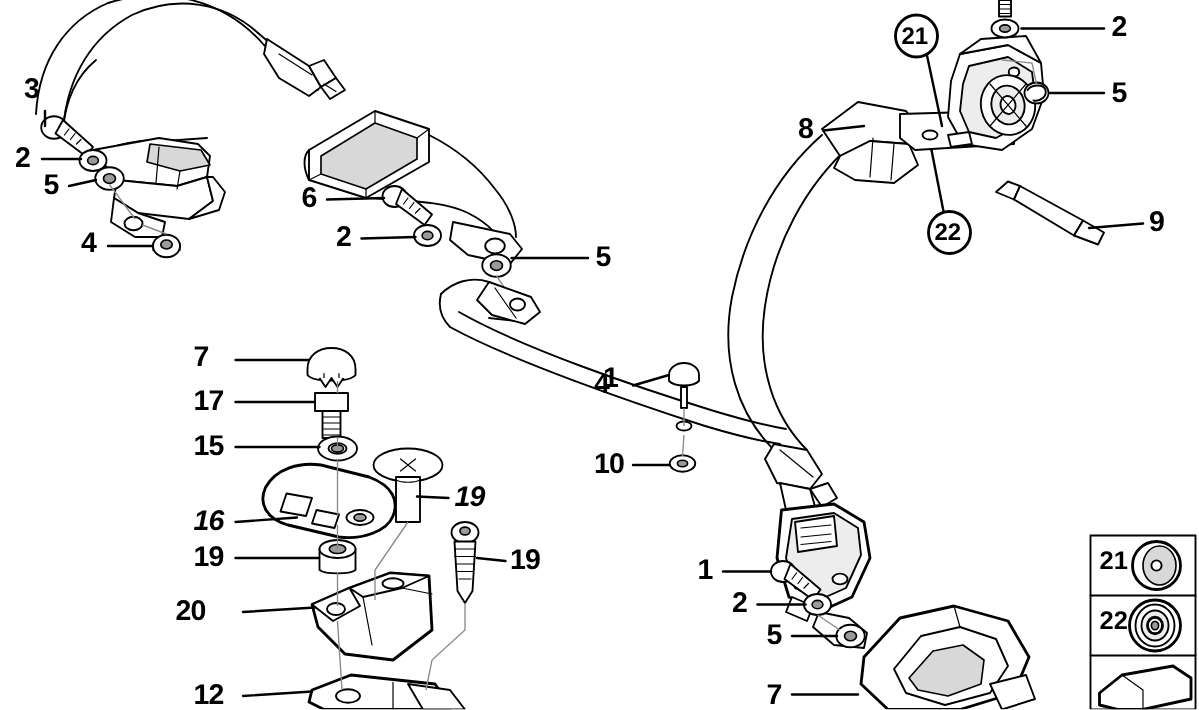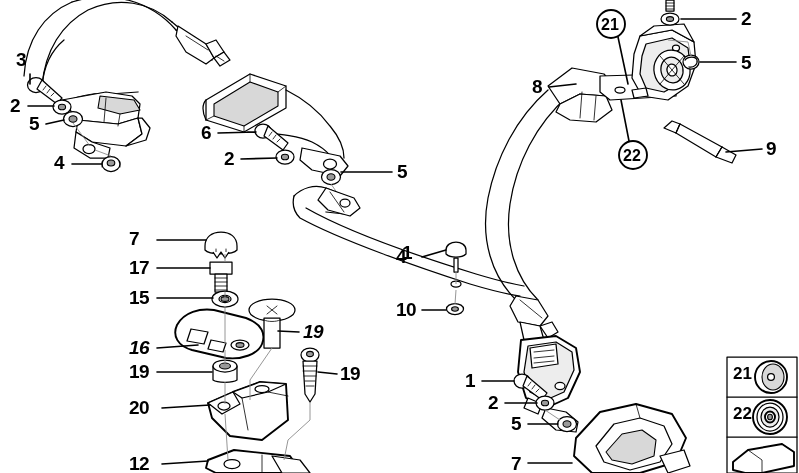--- a/index.html
+++ b/index.html
@@ -408,21 +408,21 @@
 
   <div class="lbl" style="left:201px;top:123px;">6</div>
   <div class="lbl" style="left:224px;top:149px;">2</div>
   <div class="lbl" style="left:397px;top:162px;">5</div>
 
   <div class="lbl" style="left:129px;top:229px;">7</div>
   <div class="lbl" style="left:129px;top:258px;">17</div>
   <div class="lbl" style="left:129px;top:288px;">15</div>
   <div class="lbl" style="left:129px;top:338px;font-style:italic;">16</div>
   <div class="lbl" style="left:129px;top:362px;">19</div>
-  <div class="lbl" style="left:129px;top:398px;">20</div>
+  <div class="lbl" style="left:117px;top:398px;">20</div>
   <div class="lbl" style="left:129px;top:454px;">12</div>
 
   <div class="lbl" style="left:303px;top:322px;font-style:italic;">19</div>
   <div class="lbl" style="left:340px;top:364px;">19</div>
 
   <div class="lbl" style="left:396px;top:247px;">4</div>
   <div class="lbl" style="left:396px;top:300px;">10</div>
 
   <div class="lbl" style="left:532px;top:77px;">8</div>
   <div class="lbl" style="left:741px;top:9px;">2</div>

